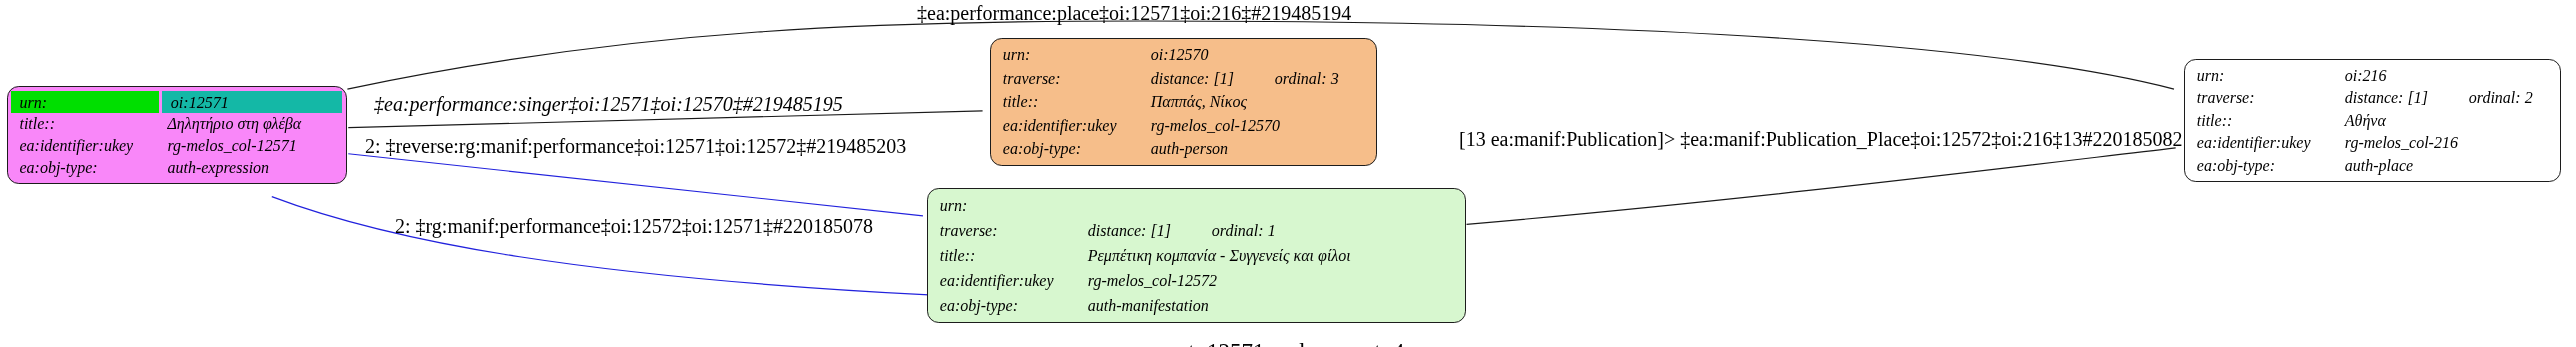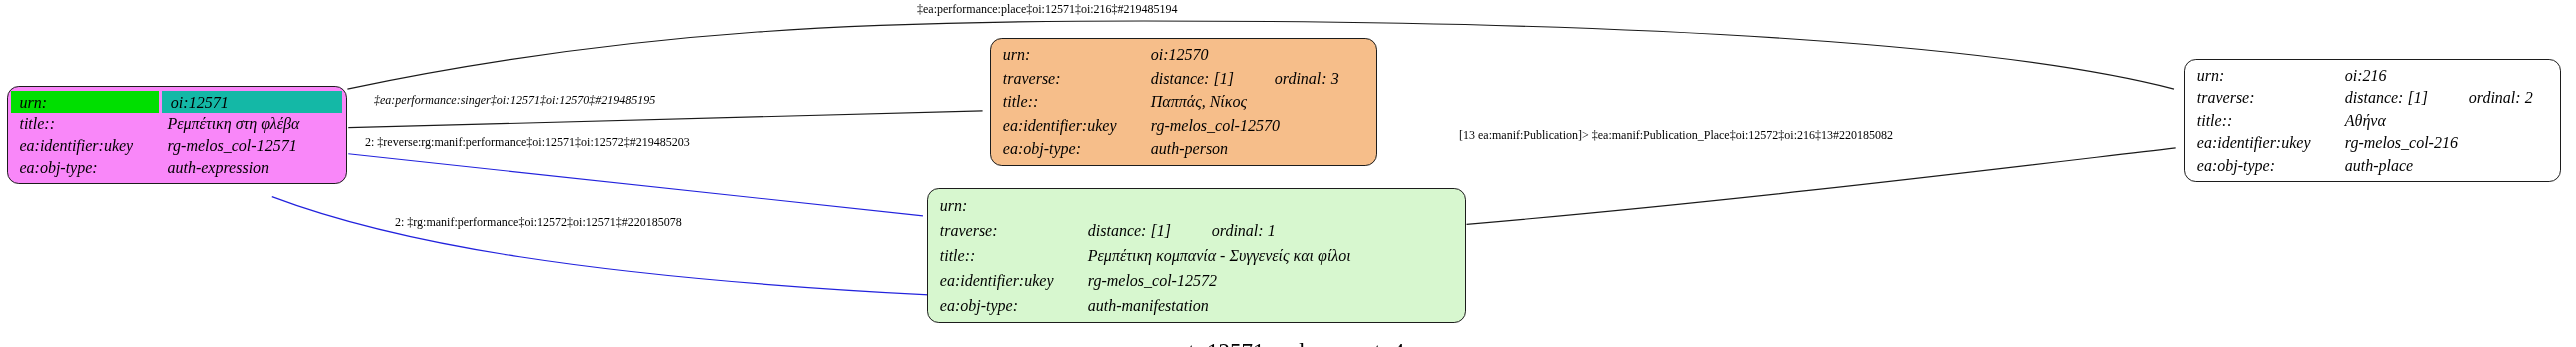--- a/index.html
+++ b/index.html
@@ -24,21 +24,21 @@
 
   .n-expression { left:6.7px;    top:86px; width:340px; height:98px; background:#f987f9; }
   .n-person     { left:990px; top:38px;  width:387px; height:128px; background:#f6be8a; }
   .n-manifest   { left:927px; top:188px; width:539px; height:135px; background:#d7f7cf; }
   .n-place      { left:2184px; top:59px;  width:377px; height:123px; background:#ffffff; }
 
   .n-expression .row.hdr { margin:0 3.4px; }
   .n-expression .hdr .key { background:#00e33b; background:#00df00; margin-right:3.4px; height:100%; display:flex; align-items:center; width:148px; }
   .n-expression .hdr .val { background:#14b8a6; height:100%; display:flex; align-items:center; }
 
-  .edge-label { position:absolute; font-size:12px; white-space:nowrap; color:#000; }
+  .edge-label { position:absolute; font-size:20px; white-space:nowrap; color:#000; }
   .caption { position:absolute; left:1281px; top:307px; transform:translateX(-50%); font-size:23px; white-space:nowrap;margin-top:32px; }
 </style>
 </head>
 <body>
 
 <div class="canvas">
 
   <svg class="edges" viewBox="0 0 3063 413">
     <defs>
       <marker id="arr-black" viewBox="0 0 14 10" markerWidth="14" markerHeight="10" refX="12" refY="5" orient="auto" markerUnits="userSpaceOnUse">
@@ -61,21 +61,21 @@
   <div class="edge-label" style="left:395px;  top:215px;">2: ‡rg:manif:performance‡oi:12572‡oi:12571‡#220185078</div>
   <div class="edge-label" style="left:1459px; top:128px;">[13 ea:manif:Publication]&gt; ‡ea:manif:Publication_Place‡oi:12572‡oi:216‡13#220185082</div>
 
   <div class="node n-expression">
     <div class="row hdr">
       <span class="key">urn:</span>
       <span class="val">oi:12571</span>
     </div>
     <div class="row">
       <span class="key">title::</span>
-      <span class="val">Ρεμπέτικη στη φλέβα</span>
+      <span class="val">Δηλητήριο στη φλέβα</span>
     </div>
     <div class="row">
       <span class="key">ea:identifier:ukey</span>
       <span class="val">rg-melos_col-12571</span>
     </div>
     <div class="row">
       <span class="key">ea:obj-type:</span>
       <span class="val">auth-expression</span>
     </div>
   </div>

